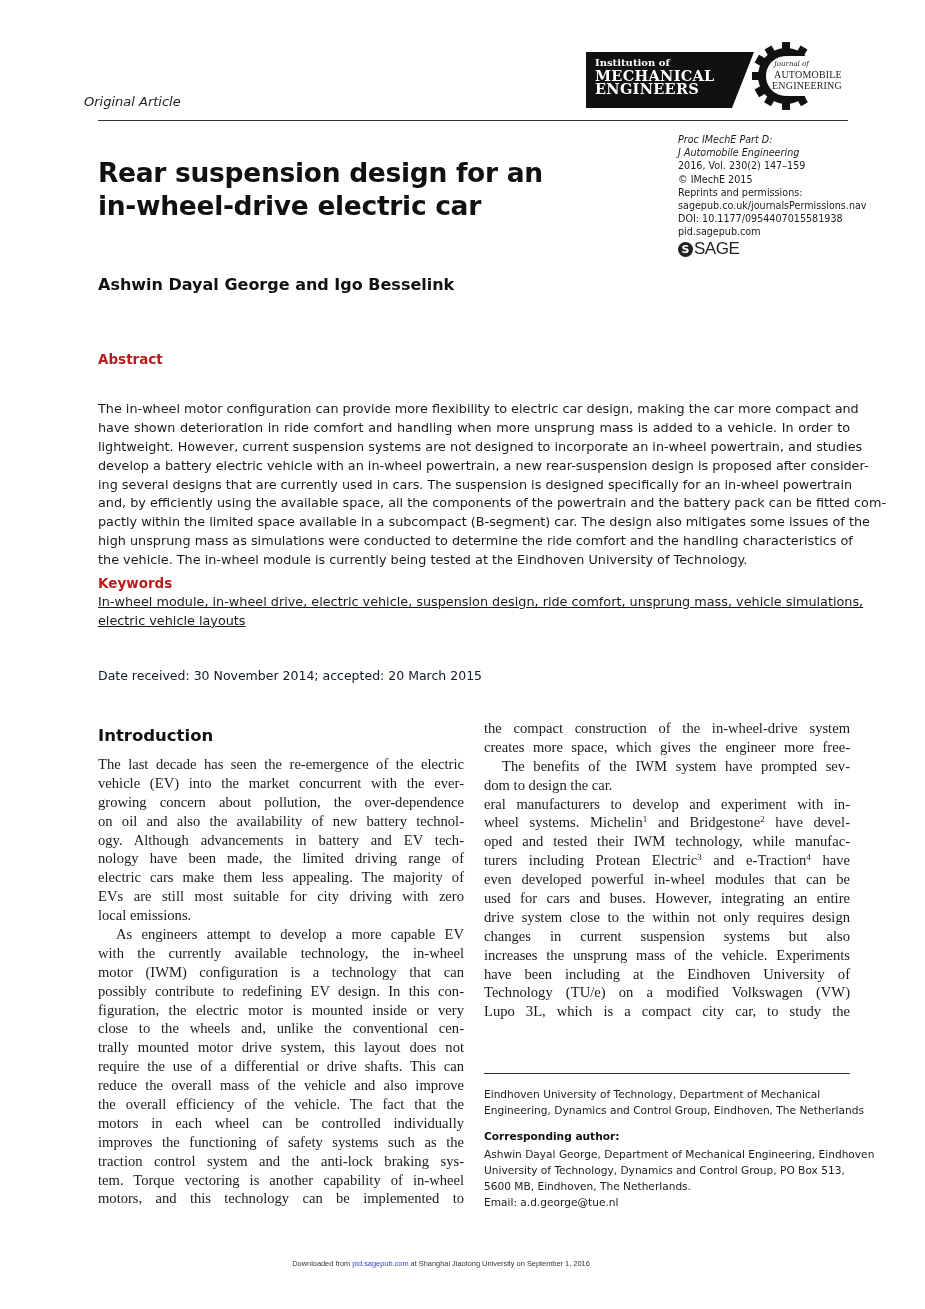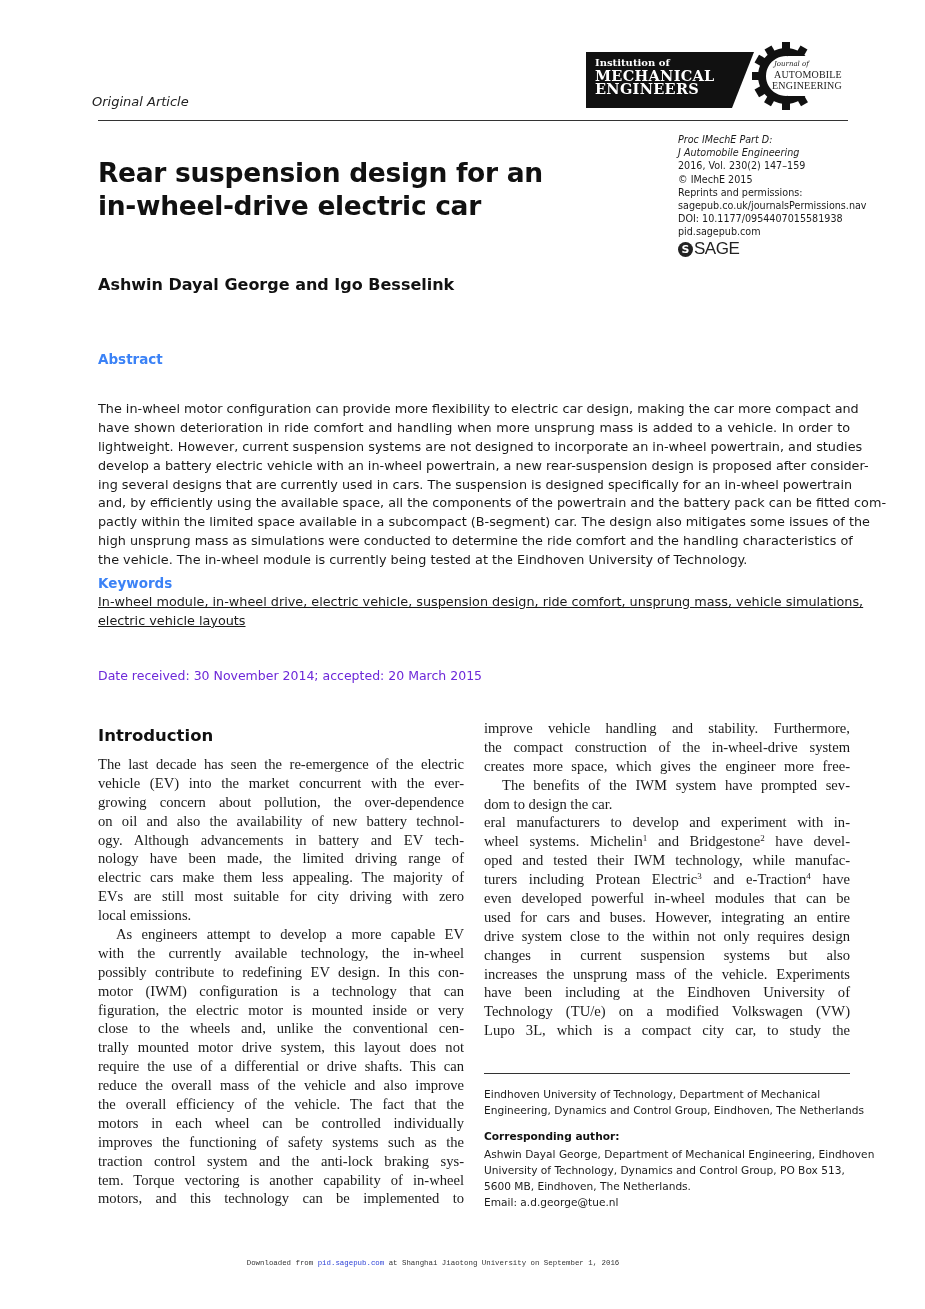--- a/index.html
+++ b/index.html
@@ -1,21 +1,21 @@
 <!DOCTYPE html>
 <html><head>
 <meta charset="utf-8">
 <style>
   html, body { margin: 0; padding: 0; background: #ffffff; }
   body { width: 925px; height: 1309px; position: relative; overflow: hidden; color: #1a1a1a; }
   .sans { font-family: "DejaVu Sans", "Liberation Sans", sans-serif; }
   .serif { font-family: "Liberation Serif", "DejaVu Serif", serif; }
   .abs { position: absolute; }
 
-  .article-type { left: 92px; top: 94px; font-size: 13px; font-style: italic; color: #222; }
+  .article-type { left: 84px; top: 94px; font-size: 13px; font-style: italic; color: #222; }
   .top-rule { left: 98px; top: 120px; width: 750px; height: 1px; background: #333; }
 
   .logo-imeche { left: 578px; top: 52px; width: 168px; height: 56px; margin-left: 8px; }
   .logo-imeche svg { width: 100%; height: 100%; display: block; }
   .logo-imeche .txt { position: absolute; left: 9px; top: 4px; color: #fff; font-family: "DejaVu Serif", serif; font-weight: bold; line-height: 13px; }
   .logo-imeche .t1 { font-size: 10px; }
   .logo-imeche .t2, .logo-imeche .t3 { font-size: 14.5px; letter-spacing: 0.3px; }
 
   .logo-jae { left: 752px; top: 42px; width: 100px; height: 68px; }
   .logo-jae svg { position: absolute; left: 0; top: 0; }
@@ -25,49 +25,49 @@
 
   .meta { left: 678px; top: 133px; font-size: 9.6px; line-height: 13.2px; color: #1a1a1a; }
   .meta .it { font-style: italic; }
   .sage { left: 678px; top: 239px; display: flex; align-items: center; gap: 1px; }
   .sage .circ { width: 15px; height: 15px; border-radius: 50%; background: #222; color: #fff; font-size: 11px; font-weight: bold; display: flex; align-items: center; justify-content: center; font-family: "DejaVu Sans", sans-serif; }
   .sage .word { font-size: 17px; font-family: "Liberation Sans", sans-serif; color: #222; letter-spacing: -0.5px; }
 
   .title { left: 98px; top: 156px; font-size: 26.5px; font-weight: bold; line-height: 33px; color: #111; letter-spacing: -0.3px; }
   .authors { left: 98px; top: 275px; font-size: 16px; font-weight: bold; color: #111; }
 
-  .sec-head { font-size: 13.5px; font-weight: bold; color: #3b82f6; }
+  .sec-head { font-size: 13.5px; font-weight: bold; color: #b91c1c; }
   .abs-head { left: 98px; top: 351px; }
   .abs-body { left: 98px; top: 369px; width: 752px; font-size: 12.8px; line-height: 18.9px; text-align: justify; color: #1a1a1a; margin-top: 31px; }
   .abs-body .ln { display: block; text-align: justify; text-align-last: justify; white-space: nowrap; height: 18.9px; }
   .abs-body .ln.last { text-align-last: left; }
 
   .kw-head { left: 98px; top: 575px; }
   .kw-body { left: 98px; top: 593px; width: 752px; font-size: 12.8px; line-height: 18.9px; color: #1a1a1a; }
   .kw-body .ln { display: block; white-space: nowrap; text-align: justify; text-align-last: justify; height: 18.9px; text-decoration: underline; }
   .kw-body .ln.last { text-align-last: left; }
 
-  .dates { left: 98px; top: 668px; font-size: 12.5px; color: #6d28d9; text-align: right; }
+  .dates { left: 98px; top: 668px; font-size: 12.5px; color: #0f172a; text-align: right; }
 
   .intro-head { left: 98px; top: 726px; font-size: 16.5px; font-weight: bold; color: #111; }
 
   .col { font-size: 14.6px; line-height: 18.9px; color: #1a1a1a; width: 366px; }
   .col .ln { display: block; white-space: nowrap; text-align: justify; text-align-last: justify; height: 18.9px; }
   .col .ln.last { text-align-last: left; }
   .col .ind { text-indent: 18px; }
   .col sup { font-size: 9px; line-height: 0; vertical-align: 5px; }
   .col-left { left: 98px; top: 755px; }
   .col-right { left: 484px; top: 719px; }
 
   .fn-rule { left: 484px; top: 1073px; width: 366px; height: 1px; background: #333; }
   .fn-affil { left: 484px; top: 1086px; font-size: 10.6px; line-height: 16px; color: #1a1a1a; }
   .fn-corr-head { left: 484px; top: 1130px; font-size: 10.6px; font-weight: bold; color: #111; }
   .fn-corr { left: 484px; top: 1146px; font-size: 10.6px; line-height: 16px; color: #1a1a1a; }
 
-  .download { left: 0; width: 866px; top: 1259px; text-align: center; font-size: 7.4px; color: #333; font-family: Liberation Mono, monospace; }
+  .download { left: 8px; width: 866px; top: 1259px; text-align: center; font-size: 7.4px; color: #333; font-family: Liberation Sans, sans-serif; }
   .download .link { color: #2a3fd6; }
 </style>
 </head>
 <body>
 
 <div class="abs sans article-type">Original Article</div>
 <div class="abs top-rule"></div>
 
 <div class="abs logo-imeche">
   <svg viewBox="0 0 168 52" preserveAspectRatio="none">
@@ -150,37 +150,36 @@
   <span class="ln">vehicle (EV) into the market concurrent with the ever-</span>
   <span class="ln">growing concern about pollution, the over-dependence</span>
   <span class="ln">on oil and also the availability of new battery technol-</span>
   <span class="ln">ogy. Although advancements in battery and EV tech-</span>
   <span class="ln">nology have been made, the limited driving range of</span>
   <span class="ln">electric cars make them less appealing. The majority of</span>
   <span class="ln">EVs are still most suitable for city driving with zero</span>
   <span class="ln last">local emissions.</span>
   <span class="ln ind">As engineers attempt to develop a more capable EV</span>
   <span class="ln">with the currently available technology, the in-wheel</span>
+  <span class="ln">motor (IWM) configuration is a technology that can</span>
   <span class="ln">possibly contribute to redefining EV design. In this con-</span>
-  <span class="ln">motor (IWM) configuration is a technology that can</span>
   <span class="ln">figuration, the electric motor is mounted inside or very</span>
   <span class="ln">close to the wheels and, unlike the conventional cen-</span>
   <span class="ln">trally mounted motor drive system, this layout does not</span>
   <span class="ln">require the use of a differential or drive shafts. This can</span>
   <span class="ln">reduce the overall mass of the vehicle and also improve</span>
   <span class="ln">the overall efficiency of the vehicle. The fact that the</span>
   <span class="ln">motors in each wheel can be controlled individually</span>
   <span class="ln">improves the functioning of safety systems such as the</span>
   <span class="ln">traction control system and the anti-lock braking sys-</span>
   <span class="ln">tem. Torque vectoring is another capability of in-wheel</span>
   <span class="ln">motors, and this technology can be implemented to</span>
 </div>
 
 <div class="abs serif col col-right">
-  <span class="ln">improve vehicle handling and stability. Furthermore,</span>
   <span class="ln">the compact construction of the in-wheel-drive system</span>
   <span class="ln">creates more space, which gives the engineer more free-</span>
   <span class="ln ind">The benefits of the IWM system have prompted sev-</span>
   <span class="ln last">dom to design the car.</span>
   <span class="ln">eral manufacturers to develop and experiment with in-</span>
   <span class="ln"><span>wheel systems. Michelin</span><sup>1</sup> <span>and Bridgestone</span><sup>2</sup> <span>have devel-</span></span>
   <span class="ln">oped and tested their IWM technology, while manufac-</span>
   <span class="ln"><span>turers including Protean Electric</span><sup>3</sup> <span>and e-Traction</span><sup>4</sup> <span>have</span></span>
   <span class="ln">even developed powerful in-wheel modules that can be</span>
   <span class="ln">used for cars and buses. However, integrating an entire</span>

